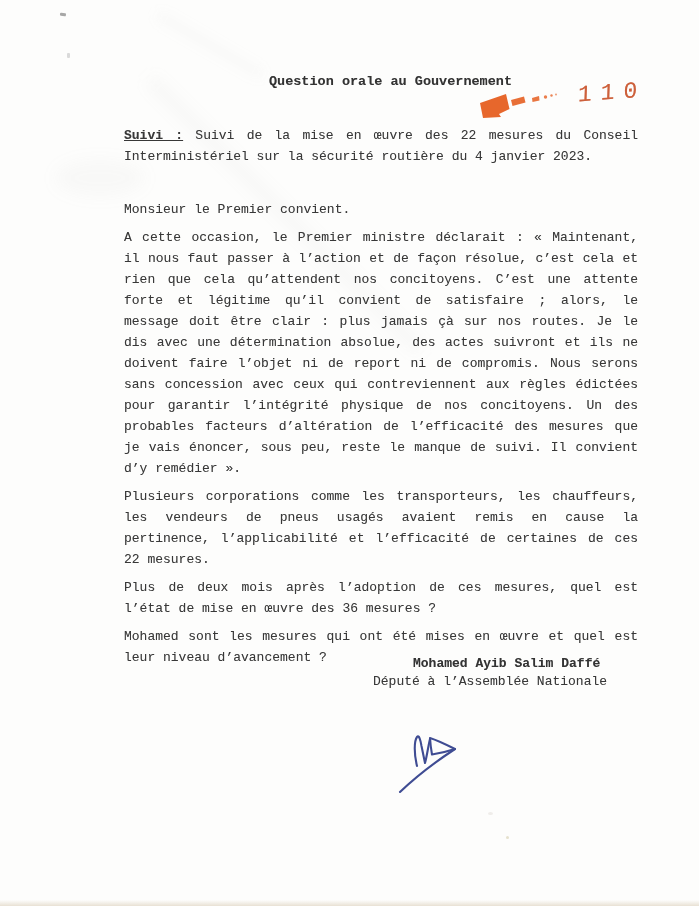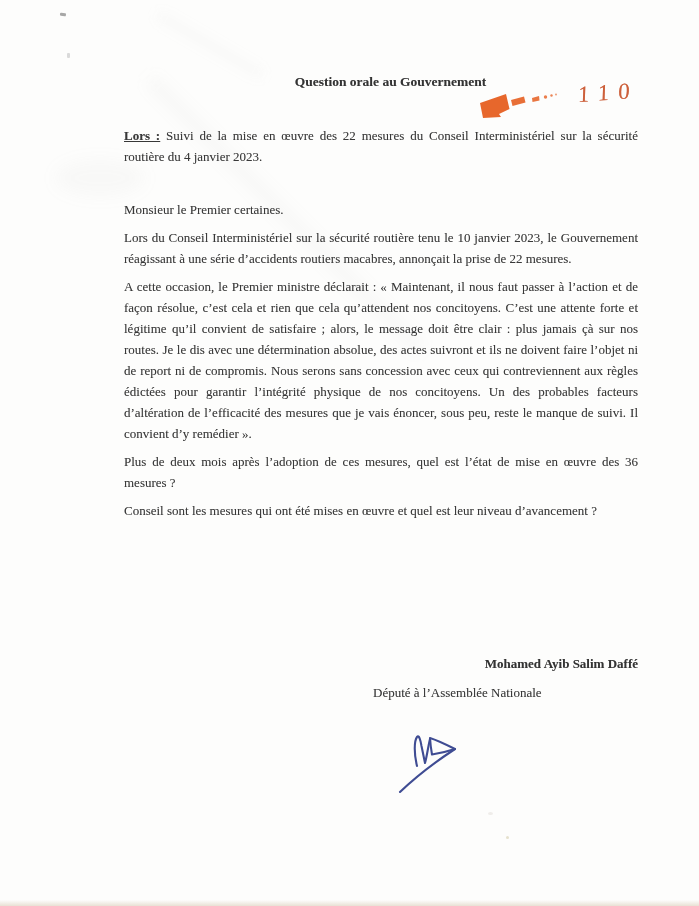--- a/index.html
+++ b/index.html
@@ -1,20 +1,20 @@
 <!DOCTYPE html>
 <html style="--stamp-orange: #e7672c; --stamp-number: #cd603b; --ink: #3f4c93;"><head>
 <meta charset="utf-8">
 <style>
   html,body { margin:0; padding:0; background:#e9e9e9; }
   .page {
     position:relative;
     width:699px; height:906px;
     background:#fdfdfc;
-    font-family:Liberation Serif, serif;
+    font-family:Liberation Mono, monospace;
     color:#383838;
     overflow:hidden;
     margin:0 auto;
   }
   .doc-title {
     position:absolute; top:74px; left:41px; width:699px;
     text-align:center;
     font-size:13.5px; font-weight:bold; color:#333;
     text-shadow:0 0 .5px rgba(70,70,70,.35);
   }
@@ -32,22 +32,22 @@
     position:absolute; left:124px; top:125px; width:514px;
     font-size:13px; line-height:21px;
     text-align:justify;
     text-shadow:0 0 .5px rgba(70,70,70,.3);
   }
   .body-text p { margin:0 0 7px 0; }
   .body-text p.objet { margin-bottom:32px; }
   .objet-label { font-weight:bold; text-decoration:underline; }
   
   .sig-block { position:absolute; left:124px; top:656px; width:514px; font-size:13px; }
-  .sig-name  { margin-left:289px; font-weight:bold; color:#333; margin-bottom:10px;
-               text-shadow:0 0 .5px rgba(70,70,70,.35);text-align:right; }
+  .sig-name  { margin-left:289px; font-weight:bold; color:#333; 
+               text-shadow:0 0 .5px rgba(70,70,70,.35); }
   .sig-role  { margin-left:249px; margin-bottom:5px; line-height:21px;
                text-shadow:0 0 .5px rgba(70,70,70,.3); }
   .signature-svg { position:absolute; left:393px; top:728px; }
   
   .smudge1 { position:absolute; left:95px; top:208px; width:380px; height:13px;
              background:rgba(150,150,150,.06); filter:blur(7px);
              transform:rotate(45deg); }
   .smudge2 { position:absolute; left:55px; top:160px; width:90px; height:36px;
              background:rgba(150,150,150,.05); filter:blur(8px); border-radius:50%; }
   .smudge3 { position:absolute; left:150px; top:40px; width:120px; height:10px;
@@ -85,26 +85,26 @@
     <polygon points="34,10 47,6.5 48.5,12.5 35.5,16" fill="var(--stamp-orange,#e7672c)" opacity="0.95"></polygon>
     <polygon points="55,8 62,6 62.5,10.5 55.5,12" fill="var(--stamp-orange,#e7672c)" opacity="0.9"></polygon>
     <circle cx="68.5" cy="7" r="1.7" fill="var(--stamp-orange,#e7672c)" opacity="0.85"></circle>
     <circle cx="74.5" cy="5.5" r="1.2" fill="var(--stamp-orange,#e7672c)" opacity="0.8"></circle>
     <circle cx="79" cy="4.5" r="0.9" fill="var(--stamp-orange,#e7672c)" opacity="0.7"></circle>
   </svg>
 
   <div class="stamp-number">110</div>
 
   <div class="body-text">
-    <p class="objet"><span class="objet-label">Lors :</span><span> Suivi de la mise en œuvre des 22 mesures du Conseil Interministériel  sur la sécurité routière du 4 janvier 2023.</span></p>
-    <p>Monsieur le Premier certaines.</p>
-    <p>Lors du Conseil Interministériel sur la sécurité routière tenu le 10 janvier 2023, le Gouvernement réagissant à une série d’accidents routiers macabres, annonçait la prise de 22 mesures.</p>
+    <p class="objet"><span class="objet-label">Suivi :</span><span> Suivi de la mise en œuvre des 22 mesures du Conseil Interministériel  sur la sécurité routière du 4 janvier 2023.</span></p>
+    <p>Monsieur le Premier convient.</p>
     <p>A cette occasion, le Premier ministre déclarait : « Maintenant, il nous faut passer à l’action et de façon résolue, c’est cela et rien que cela qu’attendent nos concitoyens. C’est une attente forte et légitime qu’il convient de satisfaire ; alors, le message doit être clair : plus jamais çà sur nos routes. Je le dis avec une détermination absolue, des actes suivront et ils ne doivent faire l’objet ni de report ni de compromis. Nous serons sans concession avec ceux qui contreviennent aux règles édictées pour garantir l’intégrité physique de nos concitoyens. Un des probables facteurs d’altération de l’efficacité des mesures que je vais énoncer, sous peu, reste le manque de suivi. Il convient d’y remédier ».</p>
+    <p>Plusieurs corporations comme les transporteurs, les chauffeurs, les vendeurs de pneus usagés avaient remis en cause la pertinence, l’applicabilité et l’efficacité de certaines de ces 22 mesures.</p>
     <p>Plus de deux mois après l’adoption de ces mesures, quel est l’état de mise en œuvre des 36 mesures ?</p>
-    <p>Conseil sont les mesures qui ont été mises en œuvre et quel est leur niveau d’avancement ?</p>
+    <p>Mohamed sont les mesures qui ont été mises en œuvre et quel est leur niveau d’avancement ?</p>
   </div>
 
   <div class="sig-block">
     <div class="sig-name">Mohamed Ayib Salim Daffé</div>
     <div class="sig-role">Député à l’Assemblée Nationale</div>
   </div>
 
   <svg class="signature-svg" width="72" height="68" viewBox="0 0 72 68">
     <g fill="none" stroke="var(--ink,#3f4c93)" stroke-width="2.1" stroke-linecap="round" stroke-linejoin="round">
       <path d="M 24,38 C 21,26 21,13 24,9 C 26,6.5 27.5,12 28.5,18 L 32,35 C 34,28 35,19 37,11"></path>

